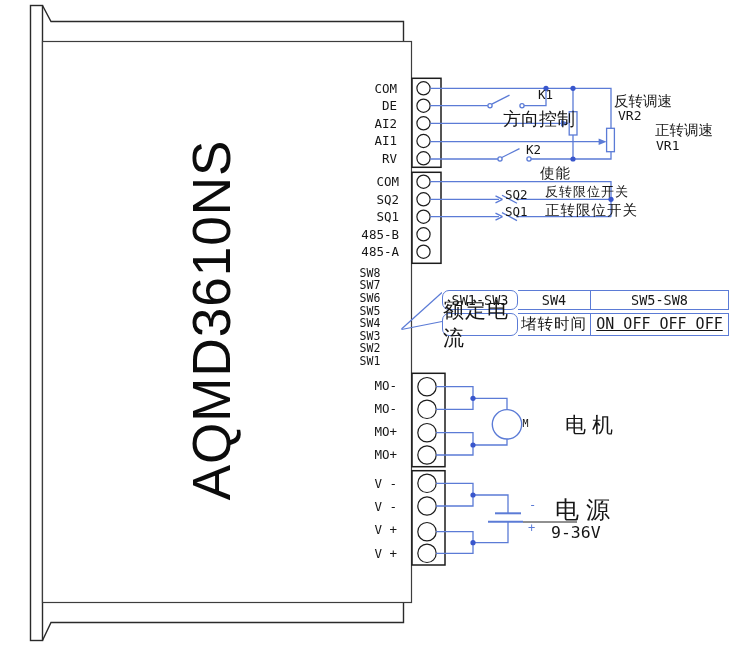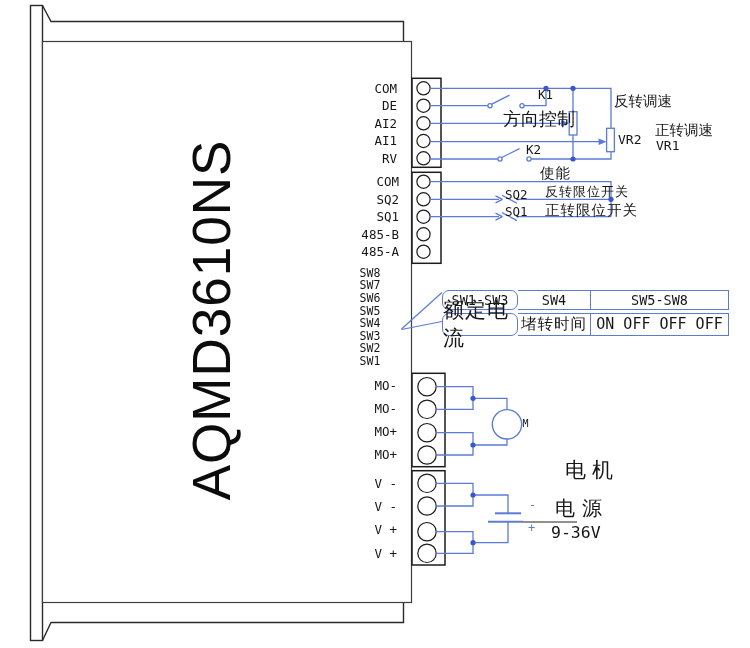--- a/index.html
+++ b/index.html
@@ -166,38 +166,38 @@
     <div style="height:23.3px;line-height:23.3px;">V -</div>
     <div style="height:23.3px;line-height:23.3px;">V +</div>
     <div style="height:23.3px;line-height:23.3px;">V +</div>
   </div>
 
   <div class="t mono" style="left:501px;top:88px;font-size:12.5px;">K1</div>
   <div class="t cjk" style="left:466px;top:110px;font-size:18px;">方向控制</div>
   <div class="t mono" style="left:489px;top:142.5px;font-size:12.5px;">K2</div>
   <div class="t cjk" style="left:503px;top:166px;font-size:14.5px;letter-spacing:1px;">使能</div>
   <div class="t cjk" style="left:577px;top:94px;font-size:14.5px;">反转调速</div>
-  <div class="t mono" style="left:581px;top:108.5px;font-size:13px;margin-top:24px;">VR2</div>
+  <div class="t mono" style="left:581px;top:108.5px;font-size:13px;">VR2</div>
   <div class="t cjk" style="left:618px;top:124px;font-size:14.5px;font-family:Liberation Mono, monospace;">正转调速</div>
   <div class="t mono" style="left:619px;top:138.5px;font-size:13px;">VR1</div>
   <div class="t mono" style="left:468px;top:187.5px;font-size:12.5px;">SQ2</div>
   <div class="t cjk" style="left:508px;top:185px;font-size:13px;letter-spacing:1px;">反转限位开关</div>
   <div class="t mono" style="left:468px;top:205px;font-size:12.5px;">SQ1</div>
   <div class="t cjk" style="left:508px;top:202.5px;font-size:14.5px;letter-spacing:1px;">正转限位开关</div>
   <div class="t mono" style="left:507px;top:424.3px;font-size:10px;transform:translate(-50%,-50%);">M</div>
-  <div class="t cjk" style="left:528px;top:413.5px;font-size:21px;letter-spacing:6px;margin-top:45px;">电机</div>
-  <div class="t cjk" style="left:518px;top:497.5px;font-size:20px;letter-spacing:7px;">电源</div>
+  <div class="t cjk" style="left:528px;top:413.5px;font-size:21px;letter-spacing:6px;">电机</div>
+  <div class="t cjk" style="left:518px;top:497.5px;font-size:24px;letter-spacing:7px;">电源</div>
   <div class="t mono" style="left:514px;top:524px;font-size:16.5px;">9-36V</div>
   <div class="t mono blue" style="left:492px;top:499px;font-size:12px;">-</div>
   <div class="t mono blue" style="left:491px;top:522px;font-size:12px;">+</div>
 
   <div class="dtrow" style="left:442px;top:289.5px;height:20.5px;">
     <div class="cell mono" style="width:74px;font-size:13.5px;">SW1-SW3</div>
     <div class="cell mono" style="width:72px;font-size:13.5px;">SW4</div>
     <div class="cell mono" style="width:137px;font-size:13.5px;">SW5-SW8</div>
   </div>
   <div class="dtrow" style="left:442px;top:313px;height:22.5px;">
     <div class="cell cjk" style="width:74px;font-size:21px;letter-spacing:1px;">额定电流</div>
     <div class="cell cjk" style="width:72px;font-size:15.5px;letter-spacing:1px;">堵转时间</div>
-    <div class="cell mono" style="width:137px;font-size:15px;">ON OFF OFF OFF</div>
+    <div class="cell mono" style="width:137px;font-size:15px;text-decoration:underline;">ON OFF OFF OFF</div>
   </div>
 
 </div>
 
 </body></html>

